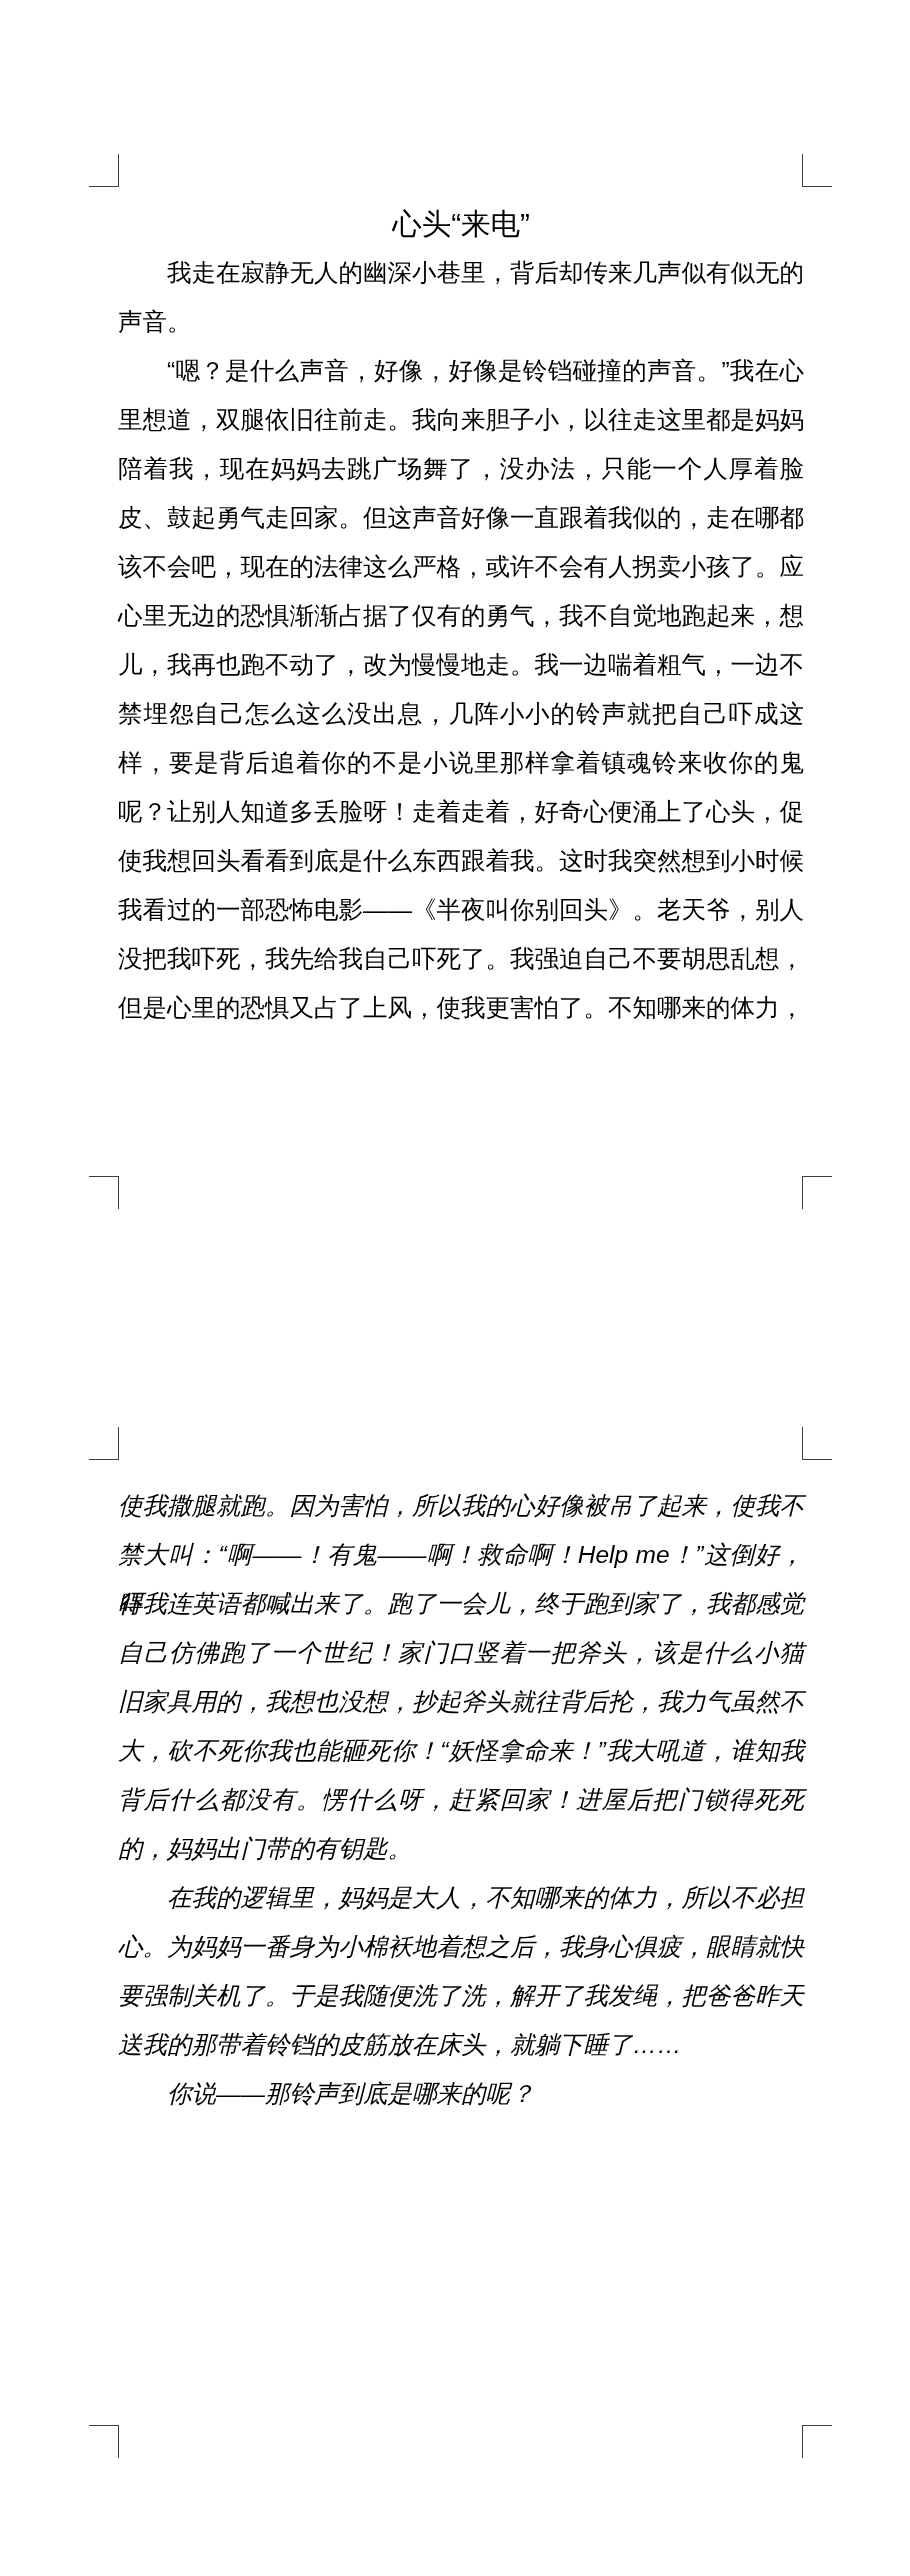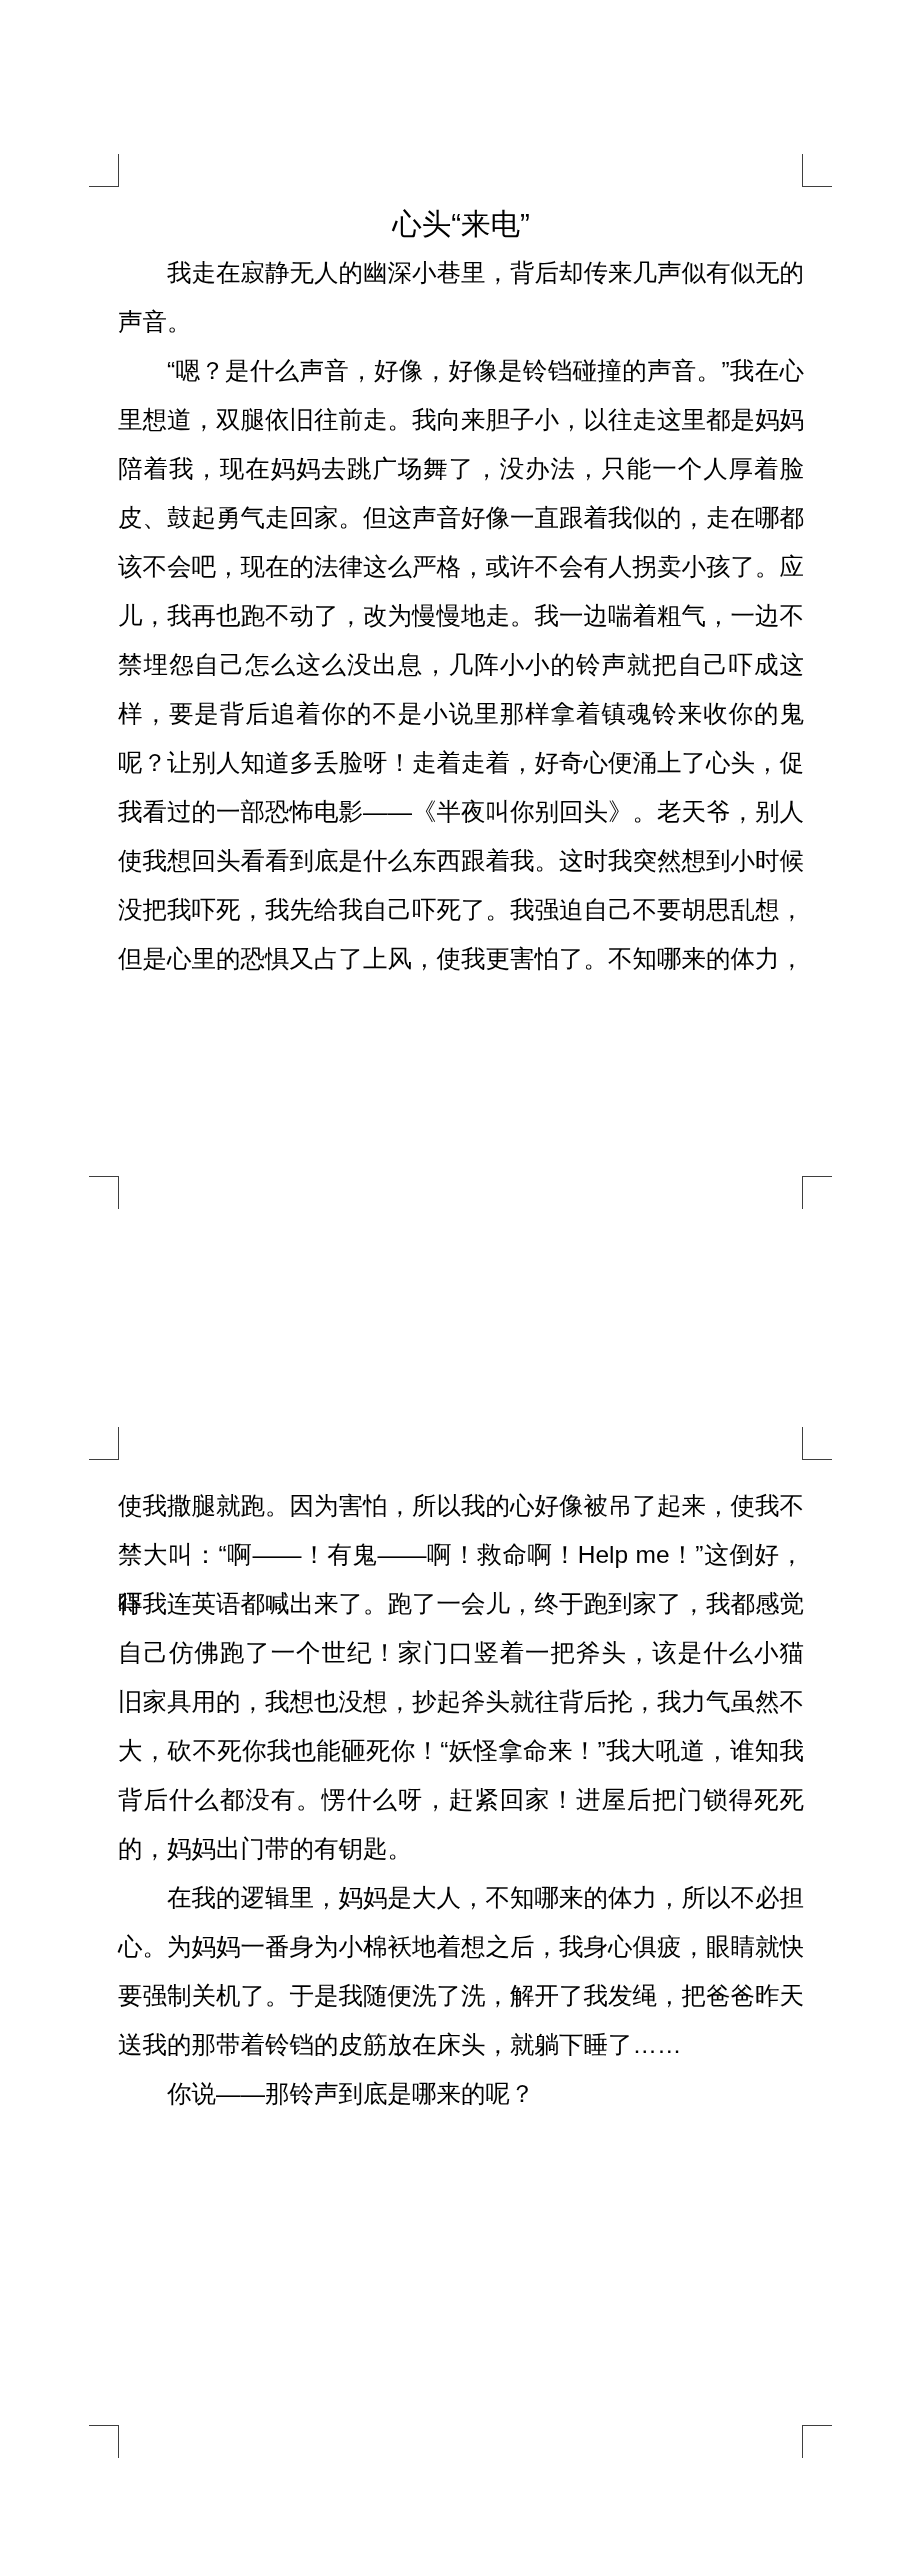--- a/index.html
+++ b/index.html
@@ -10,21 +10,21 @@
     font-family: "Liberation Sans", sans-serif;
     color: #000000;
     overflow: hidden;
   }
   .page-content {
     position: absolute;
     left: 118px;
     width: 686px;
   }
   #page1-content { top: 199px; }
-  #page2-content { top: 1481px; }
+  #page2-content { top: 1481px; font-style: italic; }
   .doc-title {
     height: 49px; line-height: 49px;
     font-size: 29.5px;
     text-align: center; text-align-last: center;
     white-space: nowrap;
   }
   .line {
     height: 49px; line-height: 49px;
     font-size: 24.5px;
     text-align: justify; text-align-last: justify;
@@ -62,26 +62,27 @@
 
 <div id="page1-content" class="page-content">
   <div class="doc-title">心头“来电”</div>
   <div class="line indent">我走在寂静无人的幽深小巷里，背后却传来几声似有似无的</div>
   <div class="line end">声音。</div>
   <div class="line indent">“嗯？是什么声音，好像，好像是铃铛碰撞的声音。”我在心</div>
   <div class="line">里想道，双腿依旧往前走。我向来胆子小，以往走这里都是妈妈</div>
   <div class="line">陪着我，现在妈妈去跳广场舞了，没办法，只能一个人厚着脸</div>
   <div class="line">皮、鼓起勇气走回家。但这声音好像一直跟着我似的，走在哪都</div>
   <div class="line">该不会吧，现在的法律这么严格，或许不会有人拐卖小孩了。应</div>
+  <div class="line">心里无边的恐惧渐渐占据了仅有的勇气，我不自觉地跑起来，想</div>
   <div class="line">儿，我再也跑不动了，改为慢慢地走。我一边喘着粗气，一边不</div>
   <div class="line">禁埋怨自己怎么这么没出息，几阵小小的铃声就把自己吓成这</div>
   <div class="line">样，要是背后追着你的不是小说里那样拿着镇魂铃来收你的鬼</div>
   <div class="line">呢？让别人知道多丢脸呀！走着走着，好奇心便涌上了心头，促</div>
+  <div class="line">使我想回头看看到底是什么东西跟着我。这时我突然想到小时候</div>
   <div class="line">我看过的一部恐怖电影——《半夜叫你别回头》。老天爷，别人</div>
-  <div class="line">使我想回头看看到底是什么东西跟着我。这时我突然想到小时候</div>
   <div class="line">没把我吓死，我先给我自己吓死了。我强迫自己不要胡思乱想，</div>
   <div class="line">但是心里的恐惧又占了上风，使我更害怕了。不知哪来的体力，</div>
 </div>
 
 <div id="page2-content" class="page-content">
   <div class="line">使我撒腿就跑。因为害怕，所以我的心好像被吊了起来，使我不</div>
   <div class="line">禁大叫：“啊——！有鬼——啊！救命啊！Help me！”这倒好，吓</div>
   <div class="line">得我连英语都喊出来了。跑了一会儿，终于跑到家了，我都感觉</div>
   <div class="line">自己仿佛跑了一个世纪！家门口竖着一把斧头，该是什么小猫</div>
   <div class="line">旧家具用的，我想也没想，抄起斧头就往背后抡，我力气虽然不</div>

